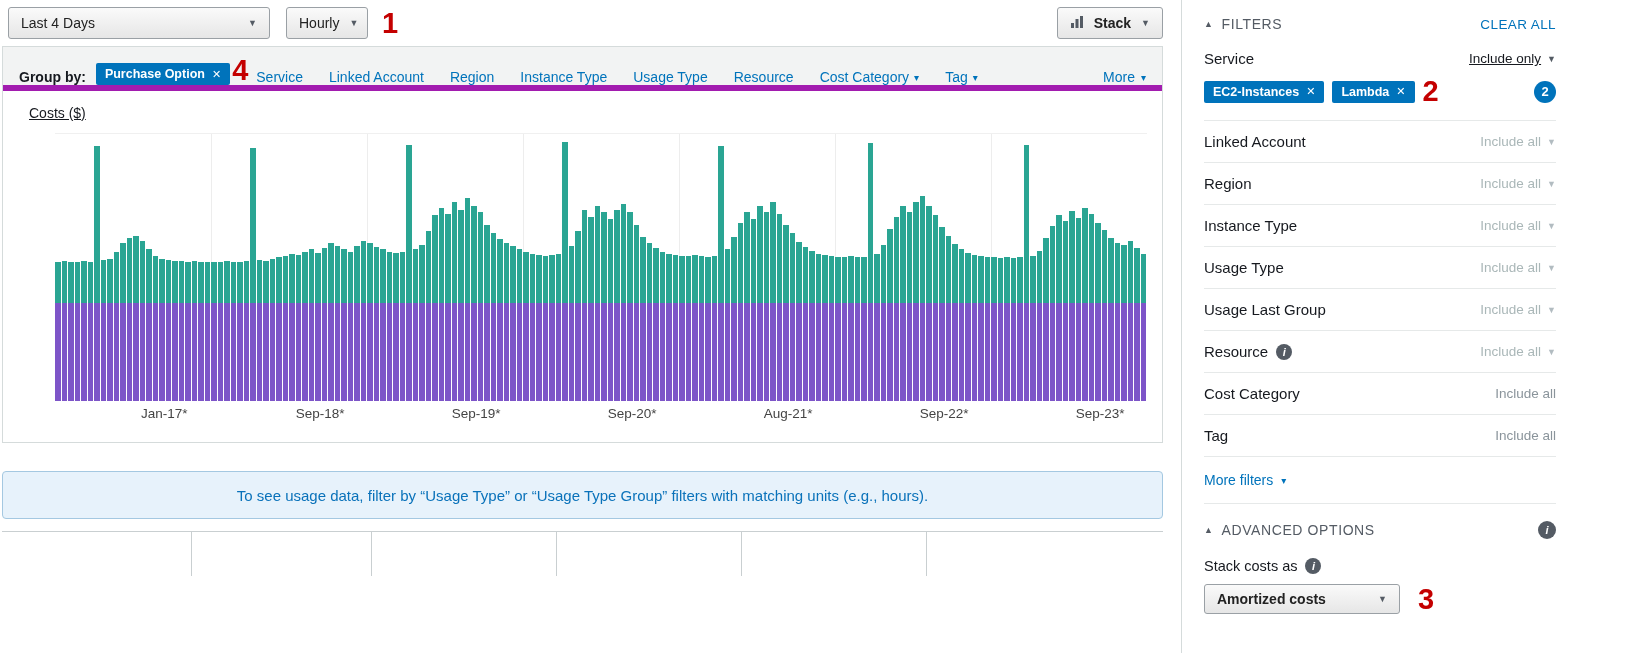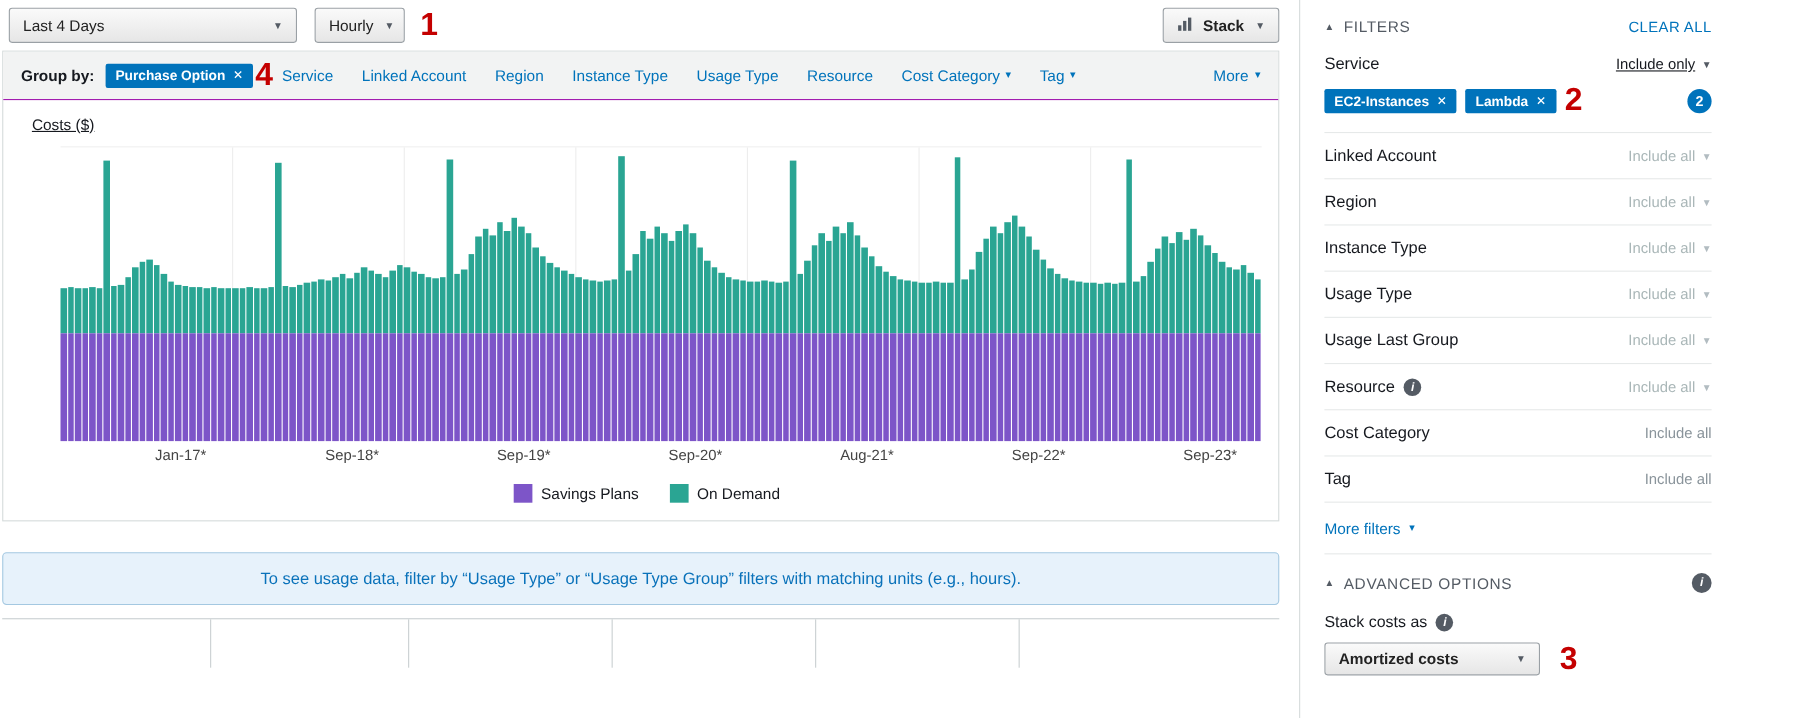--- a/index.html
+++ b/index.html
@@ -14,21 +14,21 @@
          border:1px solid #9aa0a5; border-radius:3px; height:32px; padding:0 12px; font:inherit; color:#222; cursor:pointer; }
   .btn .caret { font-size:9px; color:#545b64; }
   .btn.daterange { width:262px; justify-content:space-between; }
   .btn.granularity { margin-left:16px; width:82px; justify-content:space-between; }
   .btn.stack { margin-left:auto; font-weight:700; }
   .btn.bold { font-weight:700; }
   .red-num { color:#c40000; font-weight:700; font-size:29px; line-height:1; }
   .topbar .red-num { margin-left:14px; }
 
   .card { border:1px solid #d5dbdb; }
-  .groupbar { height:44px; background:#f2f3f3; border-bottom:1px solid #a21caf; display:flex; align-items:center; padding:0 16px; }
+  .groupbar { height:44px; background:#f2f3f3; border-bottom:6px solid #a21caf; display:flex; align-items:flex-end; padding:0 16px; }
   .gb-label { font-weight:700; margin-right:10px; }
   .chip { display:inline-flex; align-items:center; gap:7px; background:#0073bb; color:#fff; font-size:12.5px;
           font-weight:700; padding:4px 9px; border-radius:2px; white-space:nowrap; }
   .chip .x { font-size:11px; cursor:pointer; }
   .groupbar .red-num { margin:0 8px 0 2px; }
   .gb-links { display:inline-flex; gap:26px; align-items:center; }
   .gb-link { color:#0073bb; cursor:pointer; display:inline-flex; align-items:center; gap:5px; white-space:nowrap; }
   .caret.blue { color:#0073bb; font-size:10px; }
   .gb-more { margin-left:auto; color:#0073bb; cursor:pointer; display:inline-flex; gap:6px; align-items:center; }
 
@@ -838,30 +838,20 @@
           </div>
         <div class="x-labels">
             <span style="left: 10%;">Jan-17*</span>
             <span style="left: 24.2857%;">Sep-18*</span>
             <span style="left: 38.5714%;">Sep-19*</span>
             <span style="left: 52.8571%;">Sep-20*</span>
             <span style="left: 67.1429%;">Aug-21*</span>
             <span style="left: 81.4286%;">Sep-22*</span>
             <span style="left: 95.7143%;">Sep-23*</span>
           </div>
-        <div class="legend">
-            <span class="item">
-              <span class="swatch" style="background: rgb(125, 85, 200);"></span>
-              <span>Savings Plans</span>
-            </span>
-            <span class="item">
-              <span class="swatch" style="background: rgb(42, 165, 147);"></span>
-              <span>On Demand</span>
-            </span>
-          </div>
       </div>
     </div>
 
     <div class="banner">
       <span>To see usage data, filter by “Usage Type” or “Usage Type Group” filters with matching units (e.g., hours).</span>
     </div>
 
 
     <div class="table-sliver">
         <div class="cell" style="width: 190px;"></div>

